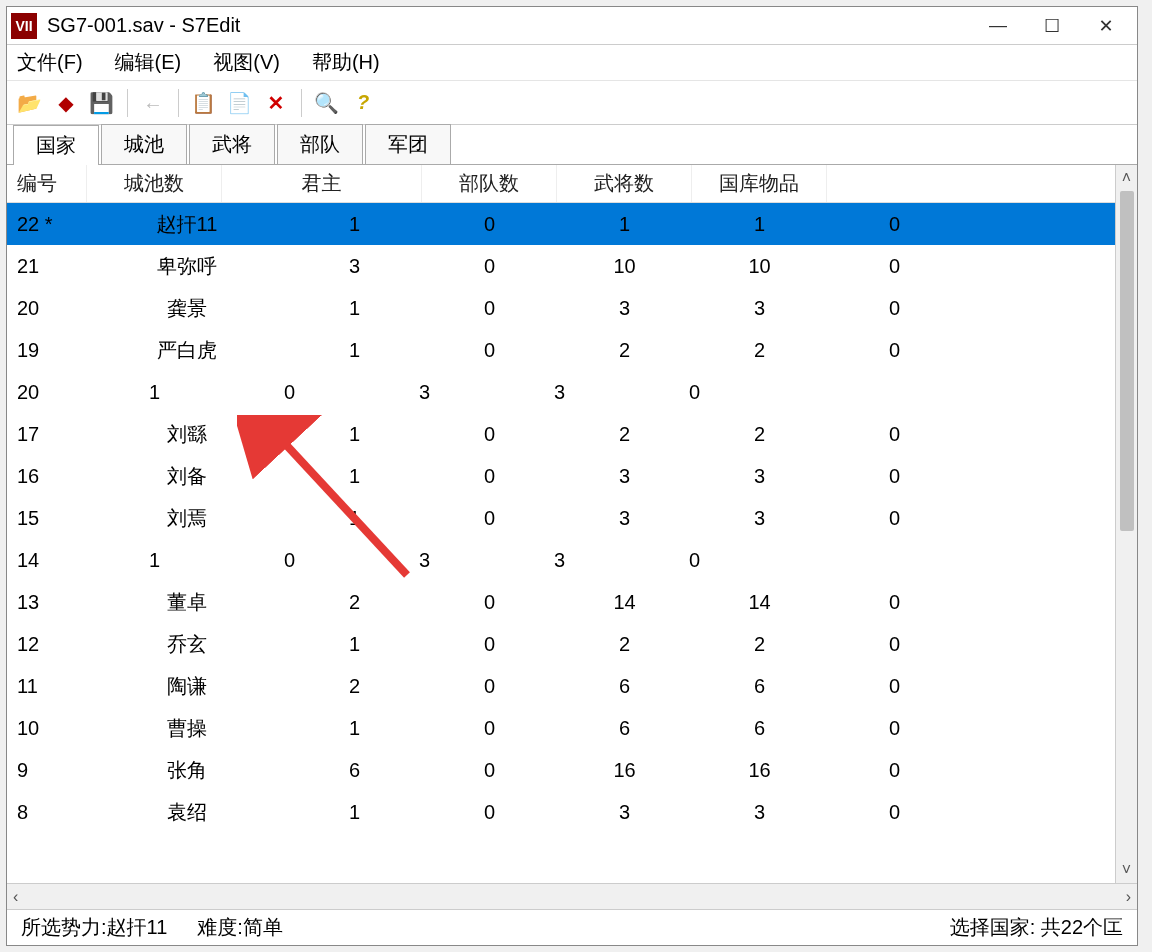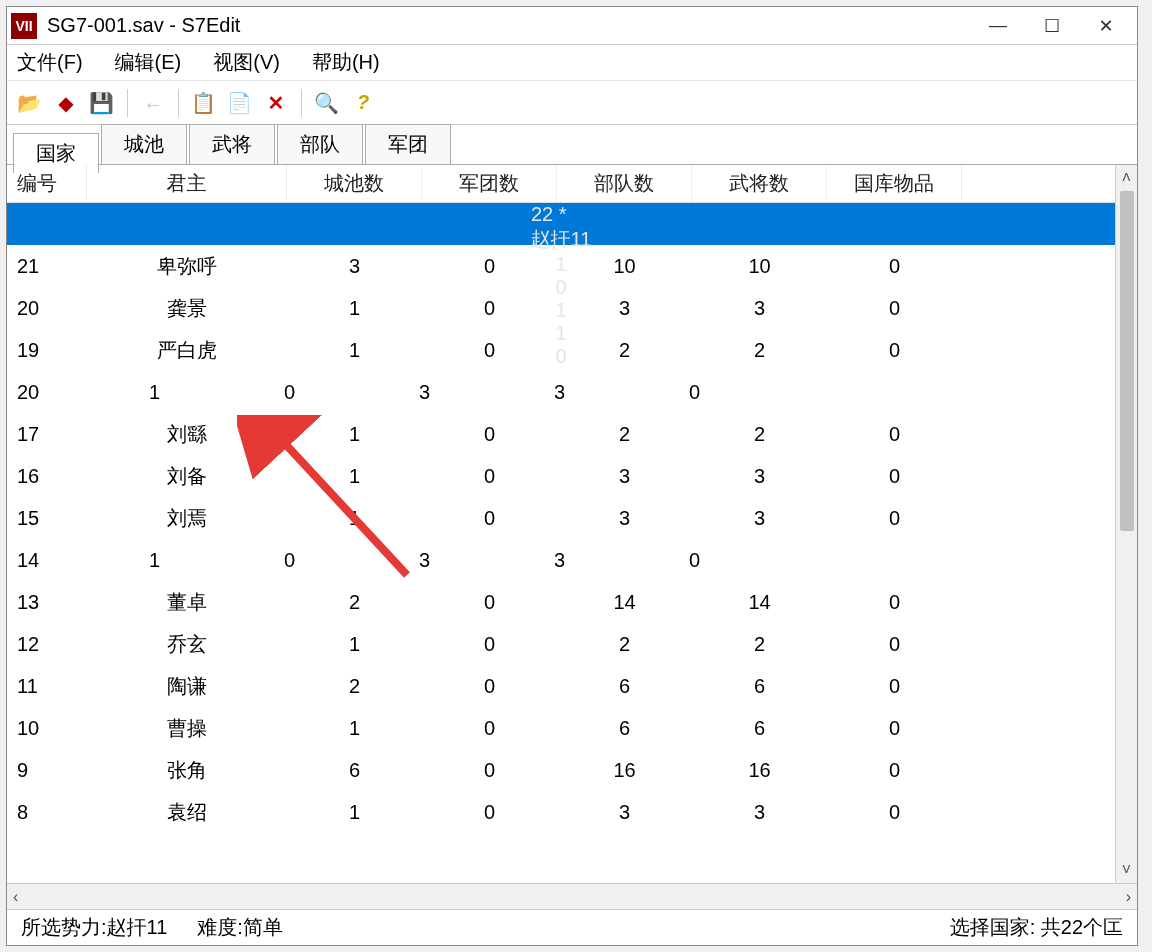--- a/index.html
+++ b/index.html
@@ -9,29 +9,29 @@
   .titlebar .app-icon { width: 26px; height: 26px; background: #8B0000; color: #fff; font-weight: bold; font-size: 14px; display:flex; align-items:center; justify-content:center; margin-right: 10px;}
   .titlebar .title { flex: 1; font-size: 20px; }
   .winbtns { display:flex; }
   .winbtn { width: 54px; height: 34px; display:flex; align-items:center; justify-content:center; font-size:18px; color:#333; }
   .menubar { height: 36px; display:flex; align-items:center; padding: 0 10px; gap: 32px; font-size: 20px; border-bottom:1px solid #e5e5e5;}
   .toolbar { height: 44px; display:flex; align-items:center; padding: 0 8px; gap: 6px; border-bottom:1px solid #ccc;}
   .tbtn { width:30px; height:30px; display:flex; align-items:center; justify-content:center; font-size:20px; color:#666;}
   .tsep { width:1px; height:28px; background:#ccc; margin:0 4px;}
   .tabbar { height: 40px; display:flex; align-items:flex-end; border-bottom: 1px solid #aaa; padding-left: 6px;}
   .tab { padding: 6px 22px; border:1px solid #aaa; border-bottom:none; margin-right:2px; background:#f8f8f8; font-size:20px;}
-  .tab.active { background:#fff; font-weight:500; position:relative; top:9px;}
+  .tab.active { background:#fff; font-weight:500; position:relative; top:1px;}
   .content-wrap { flex:1; display:flex; overflow:hidden;}
   .table-area { flex:1; overflow:hidden; position:relative;}
   .thead { display:flex; height:38px; border-bottom:1px solid #ddd;}
   .th { display:flex; align-items:center; justify-content:center; font-size:20px; color:#222; border-right:1px solid #eee;}
   .th:first-child { justify-content:flex-start; padding-left:10px;}
   .tbody { overflow-y:auto; height: calc(100% - 38px);}
   .tr { display:flex; height:42px; align-items:center;}
-  .tr.selected { background:#0078D7; color:#e5e5e5;flex-direction:column;}
+  .tr.selected { background:#0078D7; color:#000000;}
   .td { display:flex; align-items:center; justify-content:center; font-size:20px;}
   .td:first-child { justify-content:flex-start; padding-left:10px;}
   .col-id { width:80px;}
   .col-lord { width:200px;}
   .col-c { width:135px;}
   .scrollbar-v { width:22px; background:#f0f0f0; border-left:1px solid #ccc; display:flex; flex-direction:column; align-items:center; justify-content:space-between; padding:4px 0;}
   .scroll-arrow { font-size:16px; color:#555;}
   .scroll-thumb { width:14px; height:340px; background:#c0c0c0; border-radius:2px; margin-top:4px;}
   .hscroll { height:26px; display:flex; align-items:center; border-top:1px solid #ccc; background:#f0f0f0; padding:0 6px; justify-content:space-between;}
   .hscroll .harrow { font-size:16px; color:#555;}
@@ -80,23 +80,22 @@
       <div class="tab">城池</div>
       <div class="tab">武将</div>
       <div class="tab">部队</div>
       <div class="tab">军团</div>
     </div>
 
   <div class="content-wrap">
     <div class="table-area">
       <div class="thead" id="thead">
           <div class="th col-id">编号</div>
+          <div class="th col-c">城池数</div>
           <div class="th col-lord">君主</div>
-          <div class="th col-c">城池数</div>
-          <div class="th col-c">军团数</div>
           <div class="th col-c">部队数</div>
           <div class="th col-c">武将数</div>
           <div class="th col-c">国库物品</div>
         </div>
       <div class="tbody" id="tbody">
           <div class="tr selected">
             <div class="td col-id">22 *</div>
             <div class="td col-lord">赵扞11</div>
             <div class="td col-c">1</div>
             <div class="td col-c">0</div>

